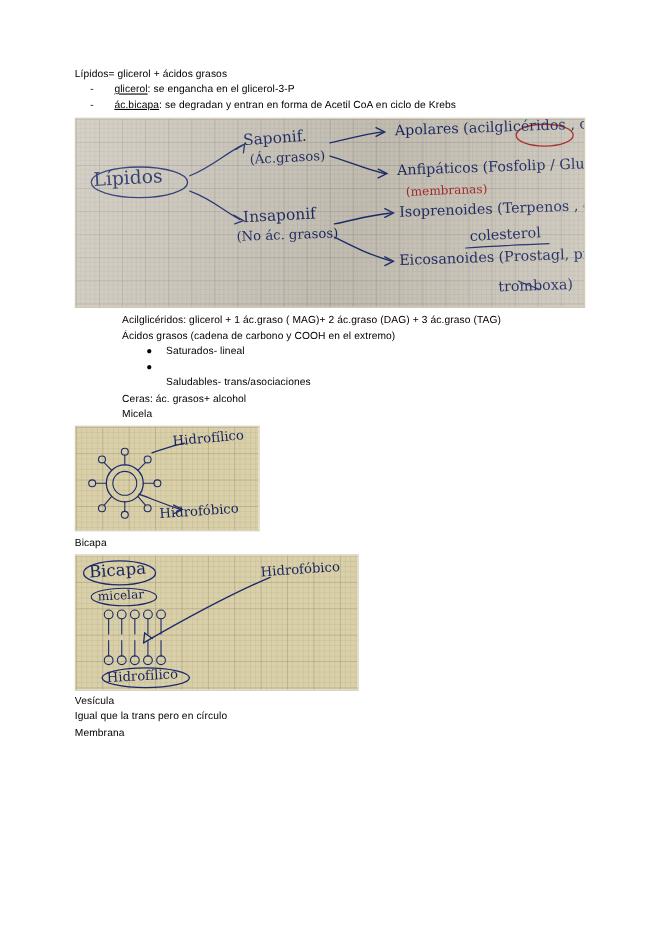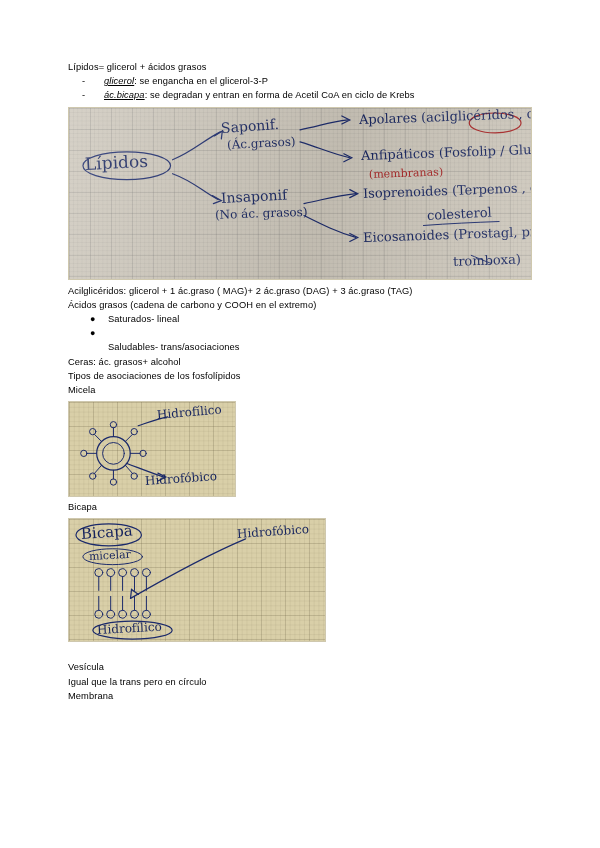--- a/index.html
+++ b/index.html
@@ -20,21 +20,21 @@
   }
   .line {
     font-size: 9.3px;
     line-height: 14.2px;
     white-space: pre;
     letter-spacing: 0.01em;
   }
   .indent-1 { padding-left: 56px; }
   .dash-row { display: flex; padding-left: 14px; }
   .dash-row .dash { width: 22px; }
-  .u { text-decoration: underline; font-style: italic; }
+  .u { text-decoration: underline; }
   .bullet-row { display: flex; padding-left: 22px; }
   .bullet-row .dot {
     width: 18px;
     font-size: 9px;
     line-height: 14.2px;
   }
   .gap-s { height: 3px; }
 
   
   .fig {
@@ -156,34 +156,33 @@
 
     <span class="hw ink-dark" style="left:290px; top:4px; font-size:13px; transform:rotate(-2deg);">Apolares (acilglicéridos , ceras)</span>
     <span class="hw ink-dark" style="left:292px; top:40px; font-size:13px; transform:rotate(-2deg);">Anfipáticos (Fosfolip / Glucolip)</span>
     <span class="hw ink-red" style="left:300px; top:60px; font-size:11px; transform:rotate(-2deg);">(membranas)</span>
     <span class="hw ink-dark" style="left:294px; top:78px; font-size:13px; transform:rotate(-2deg);">Isoprenoides (Terpenos , esteroides)</span>
     <span class="hw ink-dark" style="left:358px; top:100px; font-size:13px; transform:rotate(-3deg);">colesterol</span>
     <span class="hw ink-dark" style="left:294px; top:122px; font-size:13px; transform:rotate(-2deg);">Eicosanoides (Prostagl, prostac.</span>
     <span class="hw ink-dark" style="left:384px; top:146px; font-size:13px; transform:rotate(-2deg);">tromboxa)</span>
   </div>
 
-  <div style="margin-top:4px;">
+  <div style="margin-top:4px;margin-left:43px;">
     <div class="line">Acilglicéridos: glicerol + 1 ác.graso ( MAG)+ 2 ác.graso (DAG) + 3 ác.graso (TAG)</div>
     <div class="line">Ácidos grasos (cadena de carbono y COOH en el extremo)</div>
 
     <div class="bullet-row">
       <span class="dot">●</span>
       <span class="line">Saturados- lineal</span>
     </div>
     <div class="bullet-row">
       <span class="dot">●</span>
     </div>
     <div class="line" style="padding-left:40px;">Saludables- trans/asociaciones</div>
     <div class="line">Ceras: ác. grasos+ alcohol</div>
-    <div class="line">Tipos de asociaciones de los fosfolípidos</div>
     <div class="line">Micela</div>
   </div>
 
   <div class="fig fig-2">
     <div class="grid-bg"></div>
     <svg class="over" viewBox="0 0 168 96">
 
       <circle cx="45" cy="52" r="17"></circle>
       <circle cx="45" cy="52" r="11" class="thin"></circle>
 
@@ -253,19 +252,19 @@
       <path d="M62 80 l1 -9 l7 5"></path>
 
       <ellipse cx="64" cy="112" rx="40" ry="9"></ellipse>
     </svg>
     <span class="hw ink-dark" style="left:12px; top:6px; font-size:15px; transform:rotate(-4deg);">Bicapa</span>
     <span class="hw ink-dark" style="left:20px; top:31px; font-size:11px; transform:rotate(-3deg);">micelar</span>
     <span class="hw ink-dark" style="left:168px; top:8px; font-size:12px; transform:rotate(-4deg);">Hidrofóbico</span>
     <span class="hw ink-dark" style="left:28px; top:104px; font-size:12px; transform:rotate(-3deg);">Hidrofílico</span>
   </div>
 
-  <div style="margin-top:18px;">
+  <div style="margin-top:2px;">
     <div class="line">Vesícula</div>
     <div class="line">Igual que la trans pero en círculo</div>
     <div class="line">Membrana</div>
   </div>
 
 </div>
 
 </body></html>

